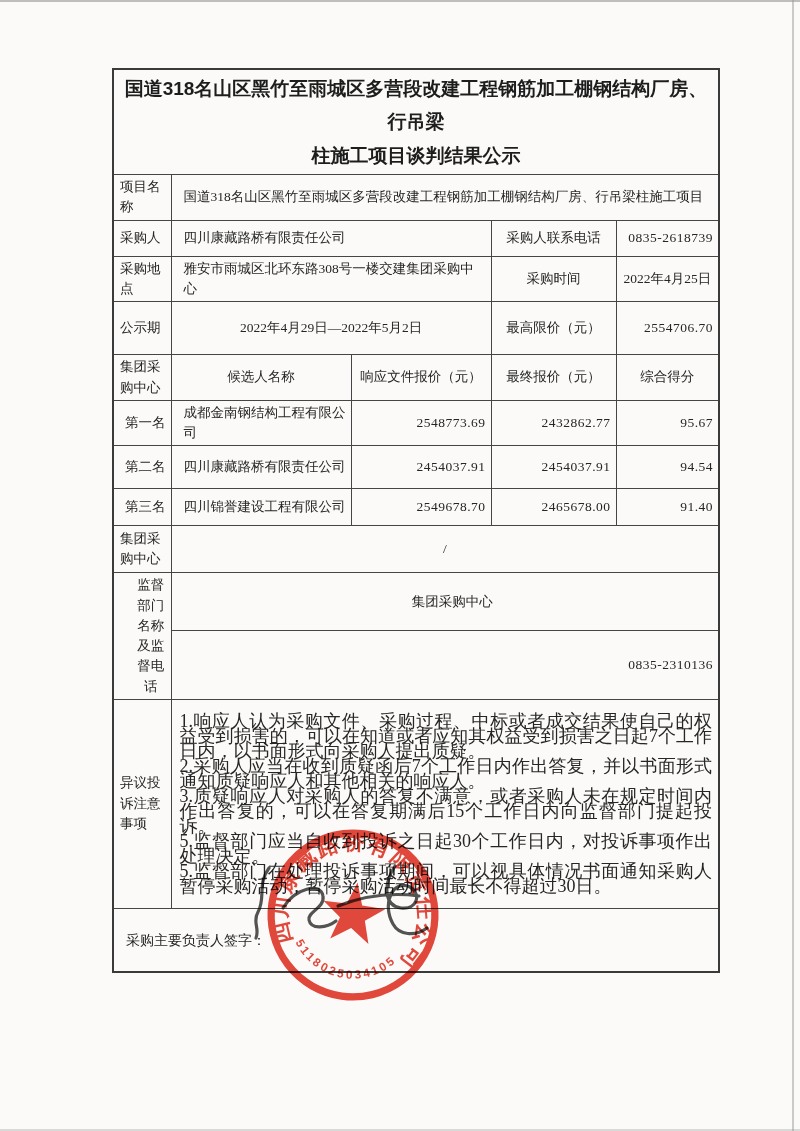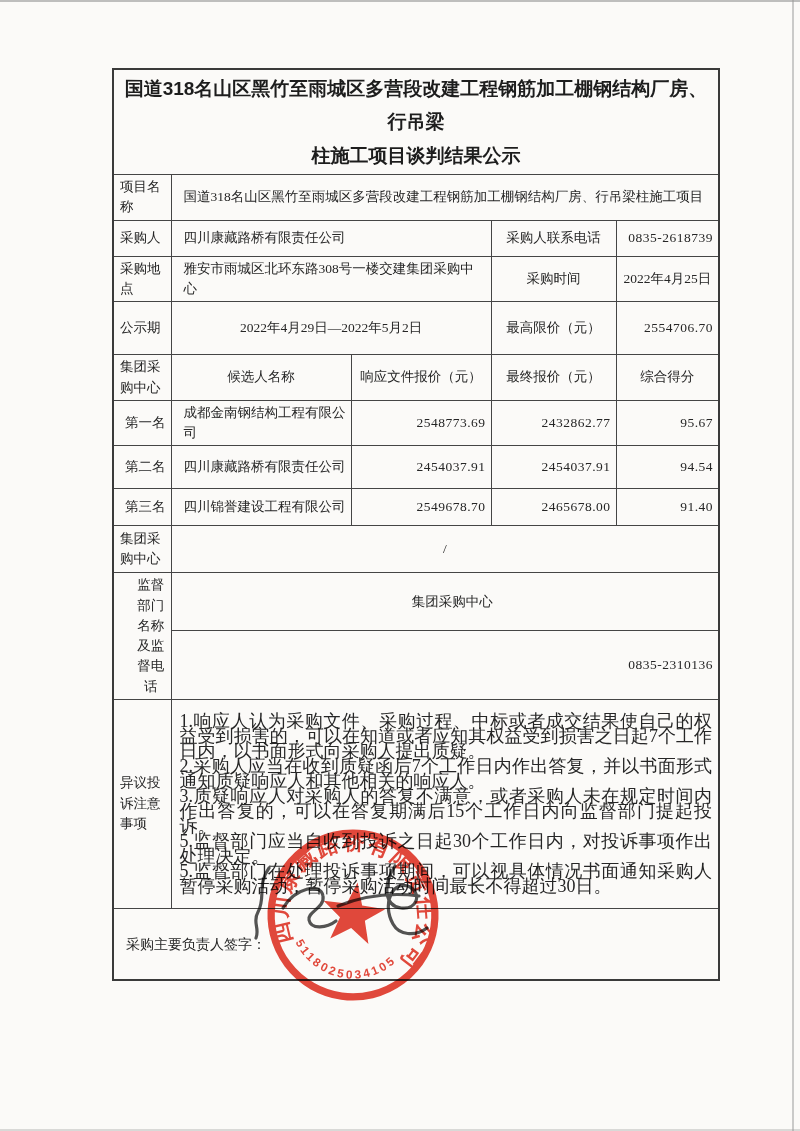--- a/index.html
+++ b/index.html
@@ -43,21 +43,21 @@
   .r-loc   td { height: 44px; }
   .r-pub   td { height: 53px; }
   .r-chead td { height: 40px; text-align:center; }
   .r-c1 td { height: 41px; }
   .r-c2 td { height: 43px; }
   .r-c3 td { height: 37px; }
   .r-other td { height: 47px; }
   .r-sup1 td { height: 39px; padding-left: 20px; }
   .r-sup2 td { height: 46px; }
   .r-obj td { height: 209px; }
-  .r-sign td { height: 72px; border-radius: 32px; }
+  .r-sign td { height: 64px; border-radius: 32px; }
 
   .obj-text { vertical-align: middle; padding: 6px 6px 6px 8px; }
   .obj-text div { font-size: 18px; line-height: 15px; text-align: justify; }
 
   .sign-cell { padding-left: 12px; font-size: 14px; }
 
   .stamp {
     position: absolute; left: 262px; top: 824px; width: 182px; height: 182px;
     transform: rotate(8deg);
     mix-blend-mode: multiply; opacity: .92; z-index: 3;

